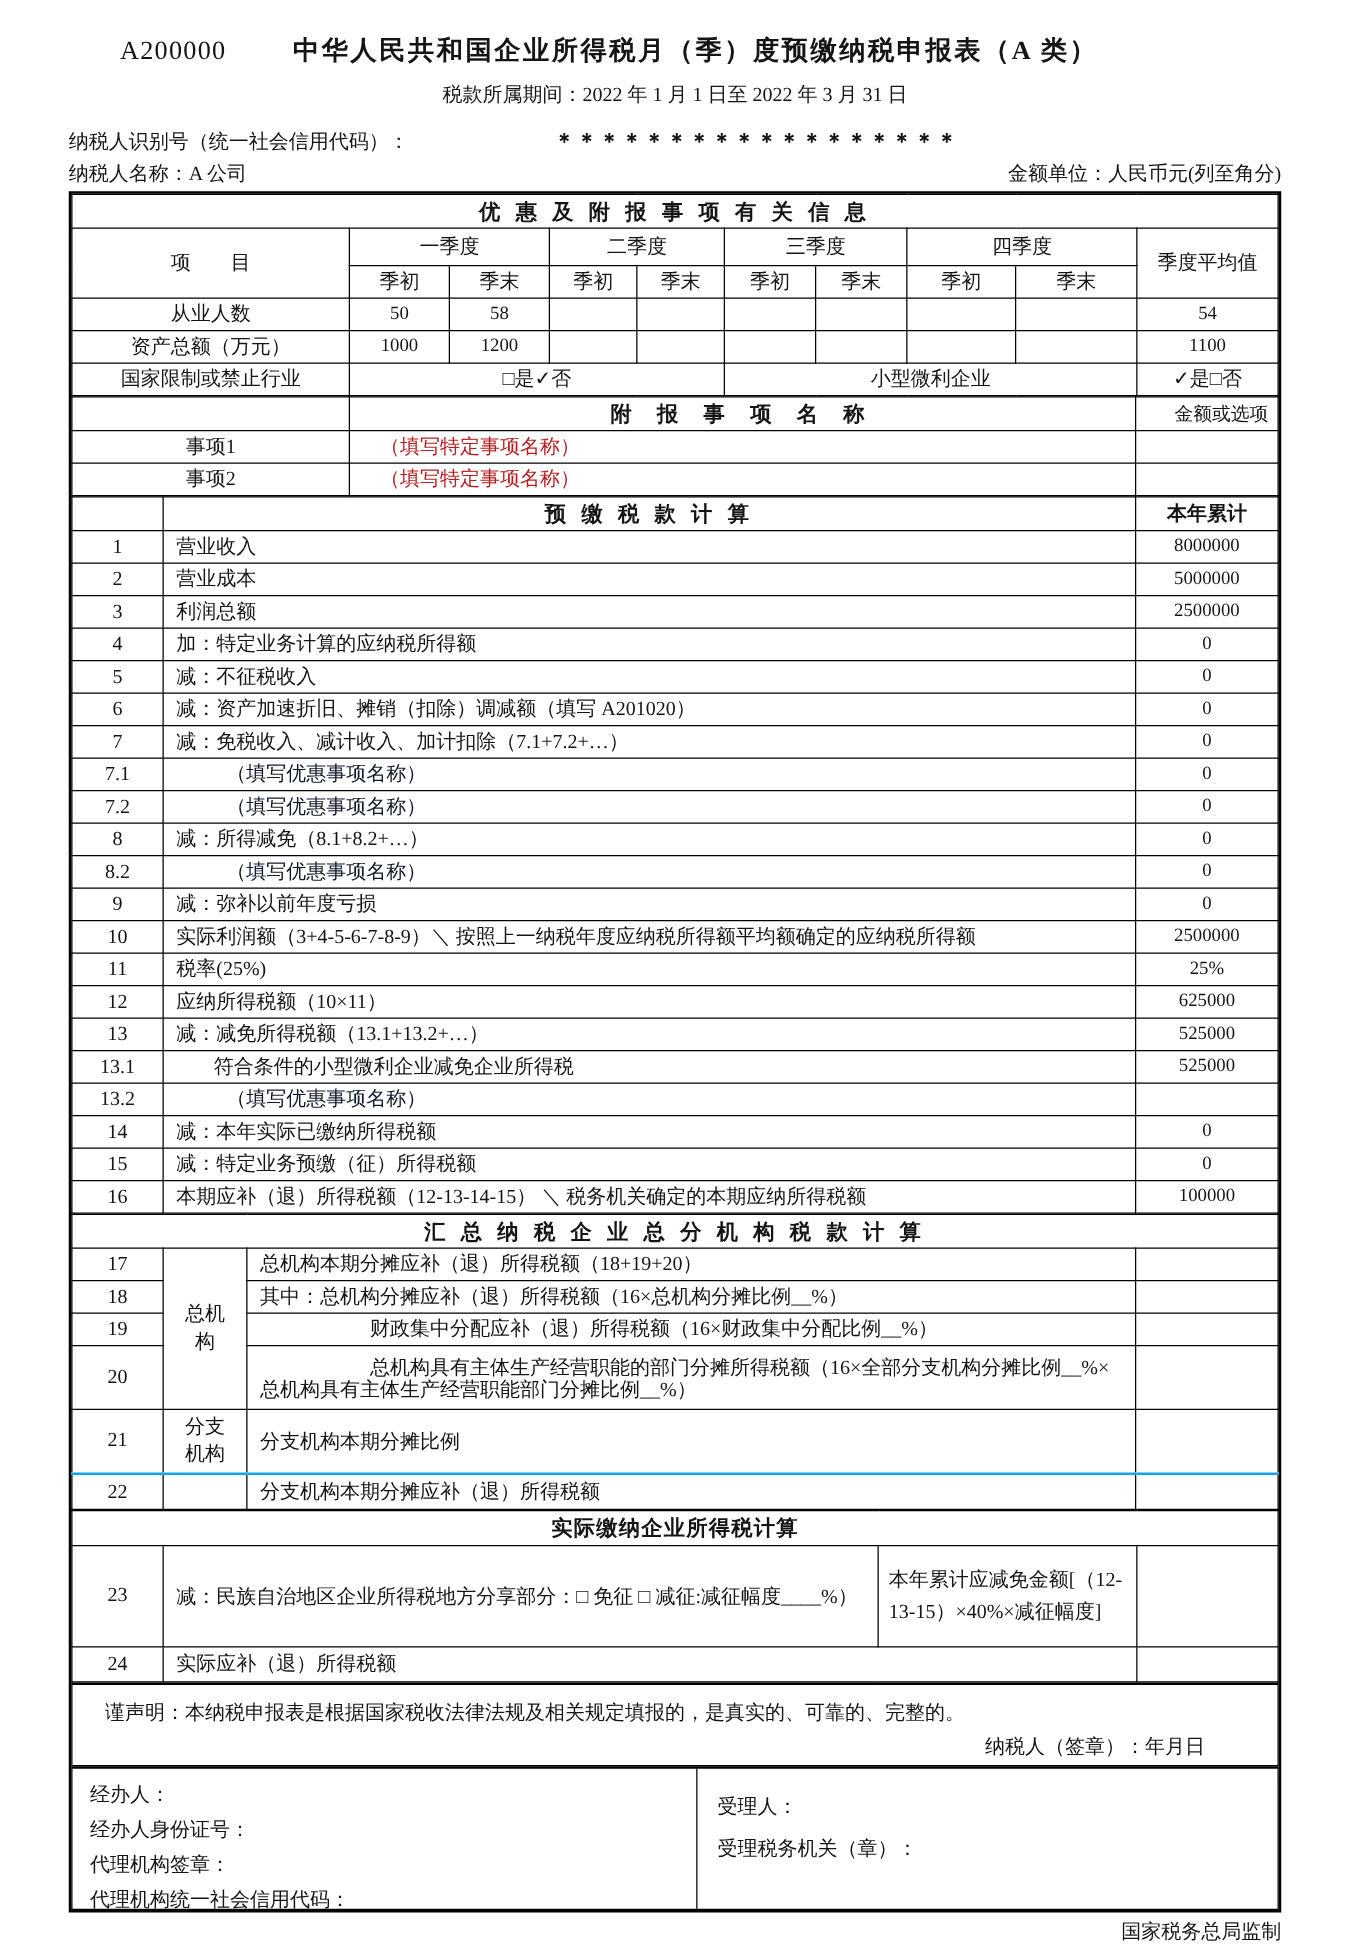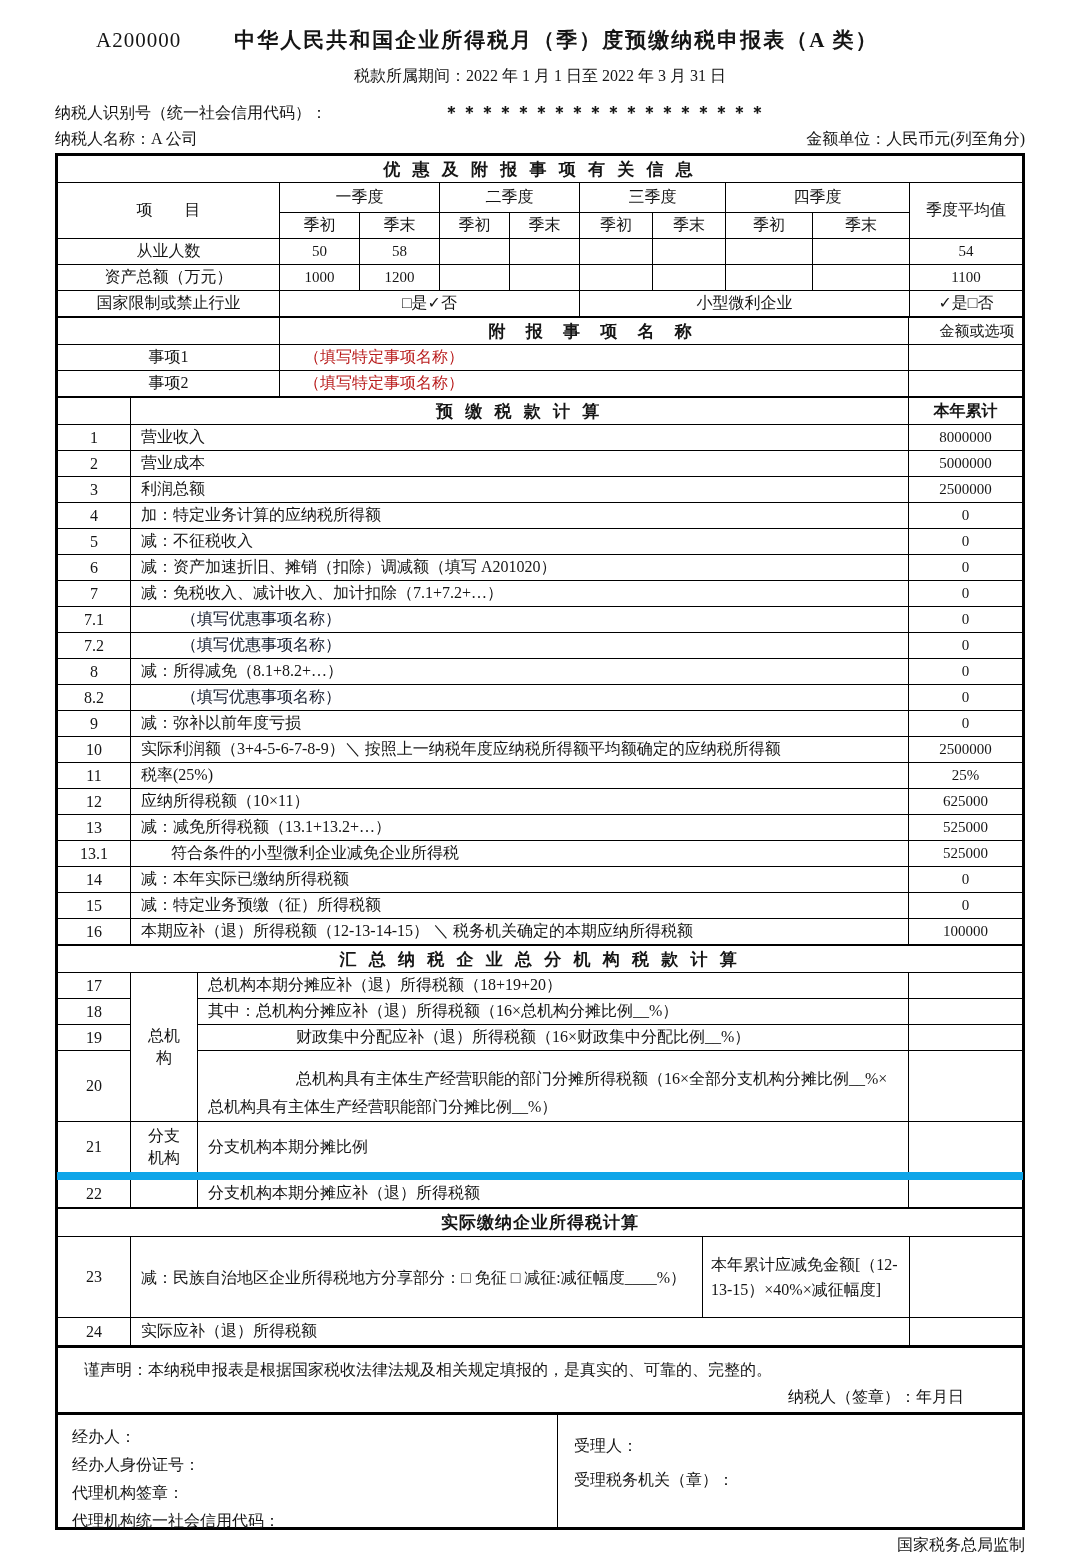--- a/index.html
+++ b/index.html
@@ -24,23 +24,23 @@
   .q-hd{text-align:center;height:29px;}
   .sub-hd{text-align:center;height:25px;}
   .lbl{padding-left:10px;}
   .ph{color:#0f172a;text-indent:40px;}
   .ph2{color:#b91c1c;text-indent:18px;}
   .ind1{text-indent:30px;}
   .ind2{text-indent:88px;}
   .bold{font-weight:bold;}
   .vlabel{text-align:center;padding:0 15px;line-height:22px;}
   .r20 td{height:46px;}
-  .r20 td.cell-label{line-height:28px;padding-top:14px;margin-top:18px;}
+  .r20 td.cell-label{line-height:18px;padding-top:4px;margin-top:18px;}
   .r21 td{height:50px;}
-  .r22 td{border-top:8px solid #0ea5e9;height:27px;}
+  .r22 td{border-top:2px solid #0ea5e9;height:27px;}
   .r23 td{height:76px;}
   .r23 .cell-label{line-height:25px;}
   .note-cell{line-height:25px;padding:2px 8px;font-size:16px;}
   
   .decl{border:1px solid #000;border-top:2px solid #000;height:64px;font-size:16px;}
   .decl .line1{padding:12px 0 0 26px;}
   .decl .line2{text-align:right;padding:6px 58px 0 0;}
   .sigs{display:flex;border:1px solid #000;border-top:2px solid #000;height:112px;}
   .sigs .left{width:485px;border-right:1px solid #000;padding:8px 0 0 14px;line-height:28px;font-size:16px;}
   .sigs .right{flex:1;padding:14px 0 0 16px;line-height:34px;font-size:16px;}
@@ -251,20 +251,25 @@
             <td class="ctr">13</td>
             <td class="lbl">减：减免所得税额（13.1+13.2+…）</td>
             <td class="val">525000</td>
           </tr>
       <tr>
             <td class="ctr">13.1</td>
             <td class="lbl ind1">符合条件的小型微利企业减免企业所得税</td>
             <td class="val">525000</td>
           </tr>
       <tr>
+            <td class="ctr">13.2</td>
+            <td class="lbl ph">（填写优惠事项名称）</td>
+            <td class="val"></td>
+          </tr>
+      <tr>
             <td class="ctr">14</td>
             <td class="lbl">减：本年实际已缴纳所得税额</td>
             <td class="val">0</td>
           </tr>
       <tr>
             <td class="ctr">15</td>
             <td class="lbl">减：特定业务预缴（征）所得税额</td>
             <td class="val">0</td>
           </tr>
       <tr>

